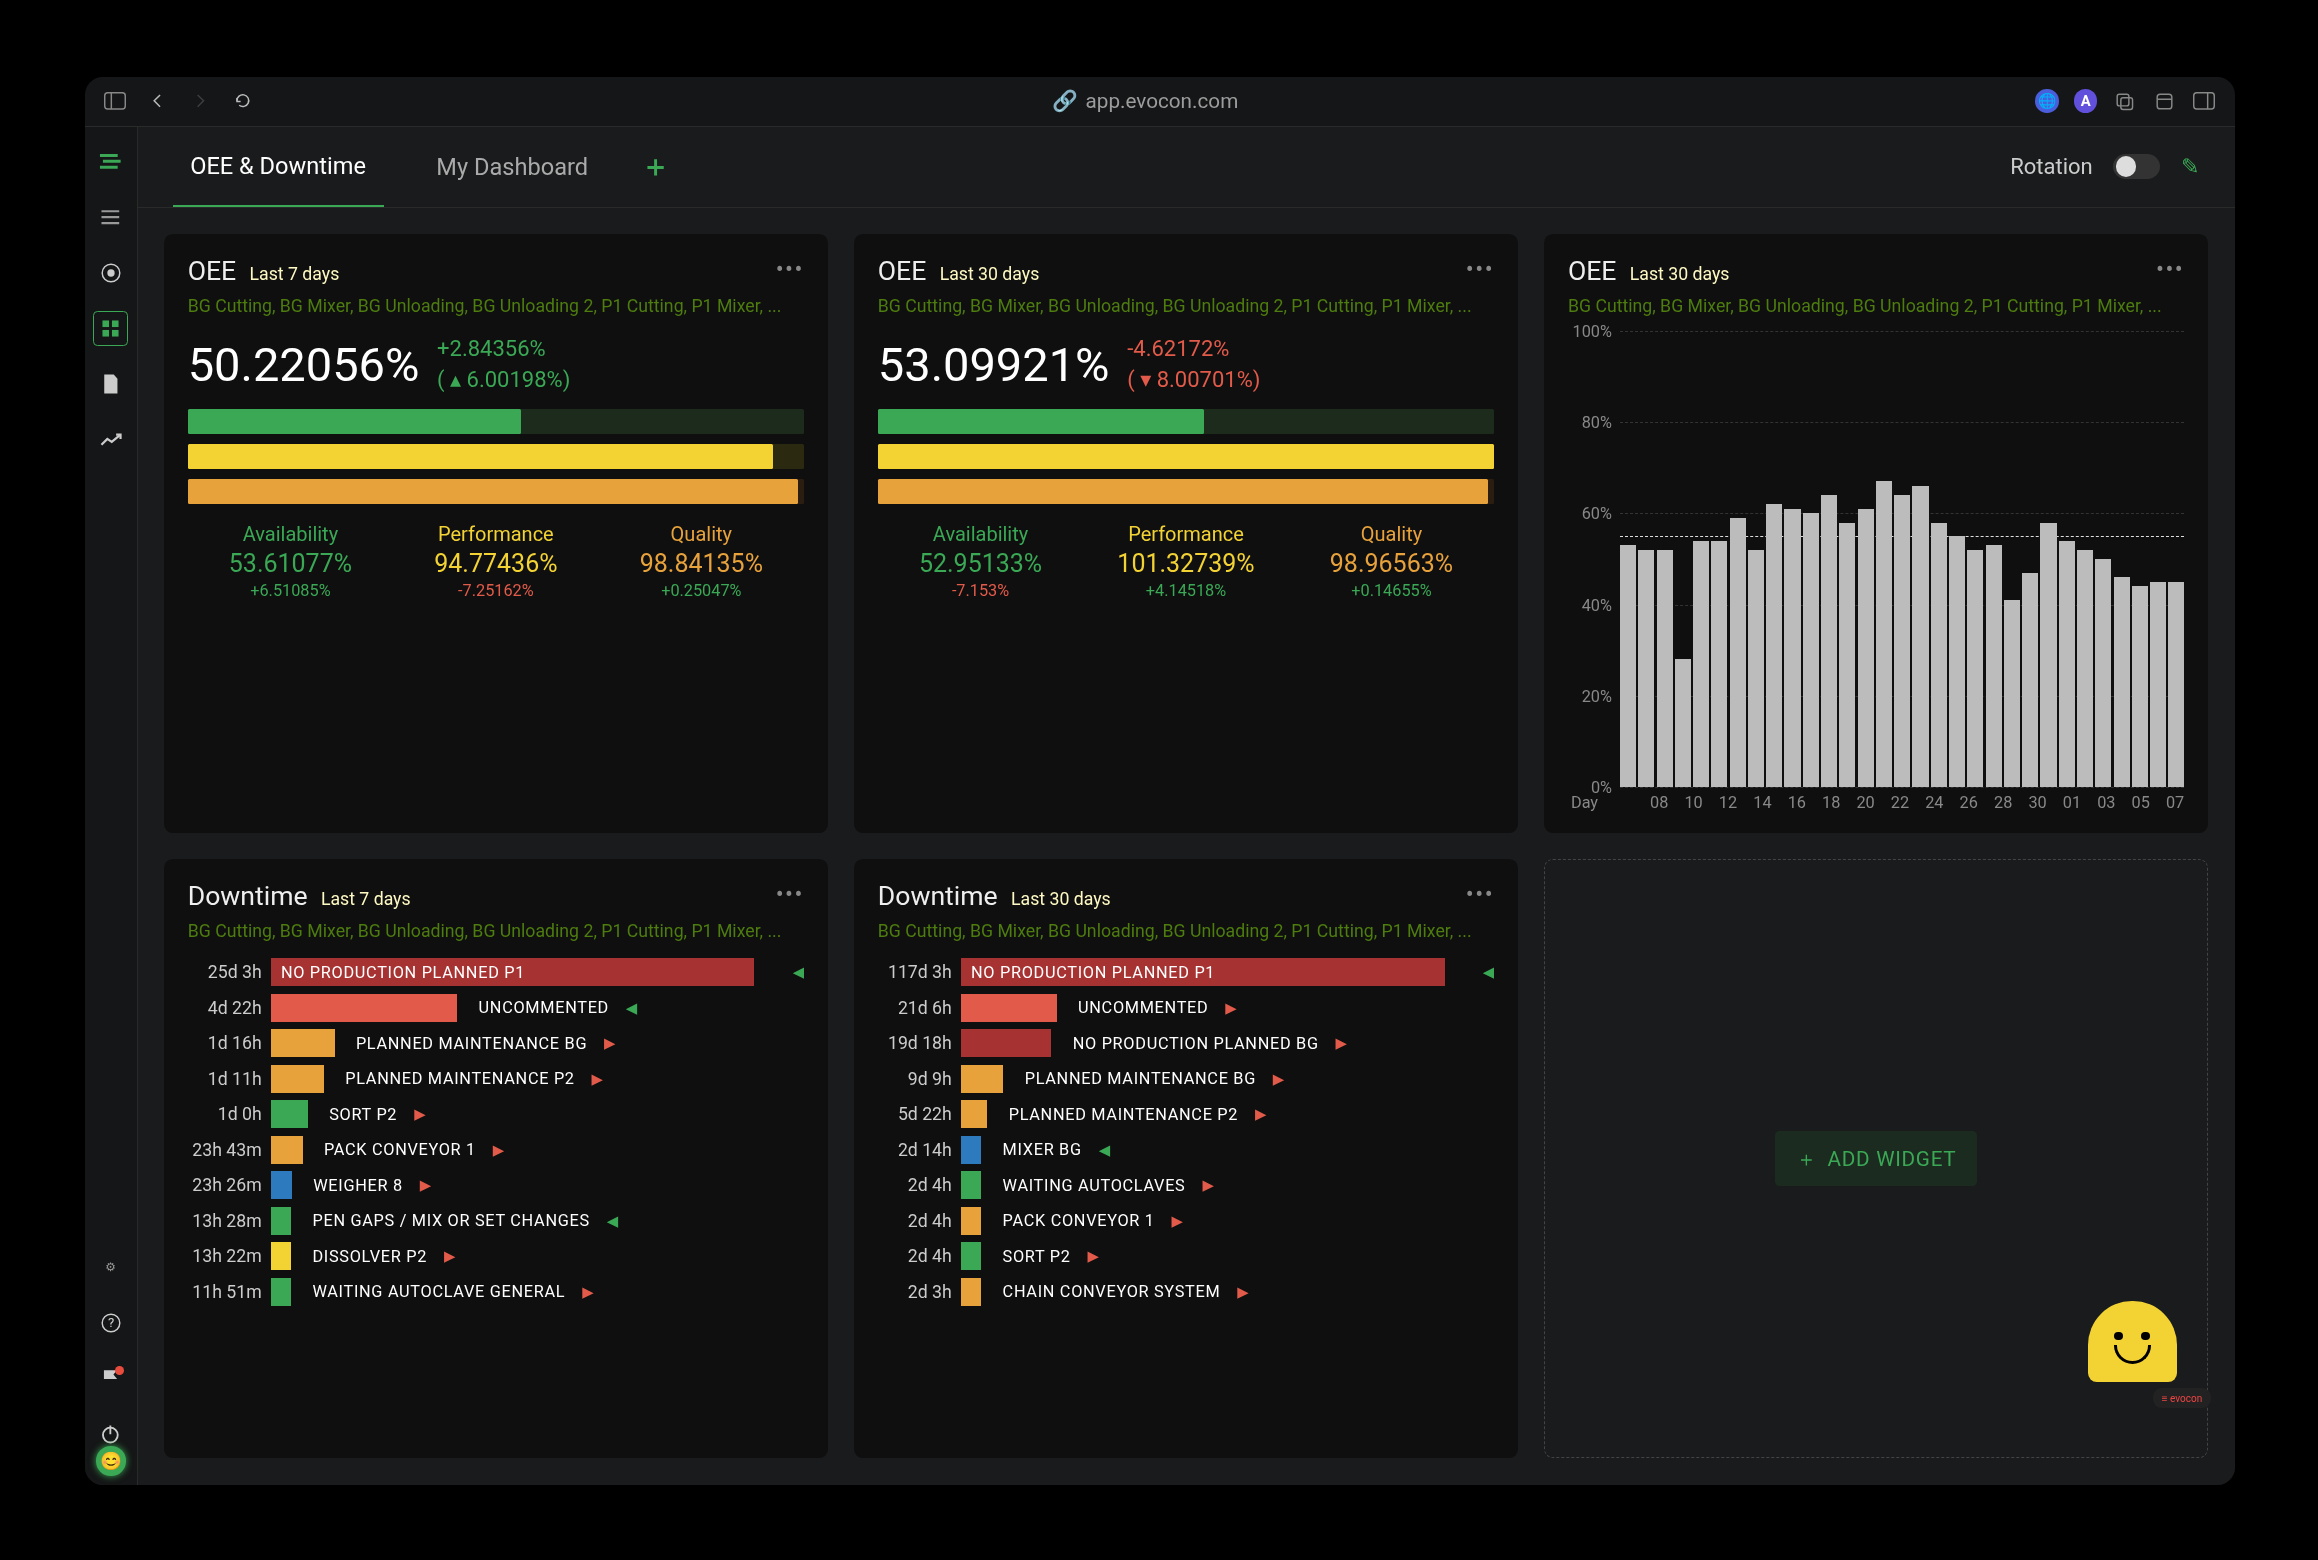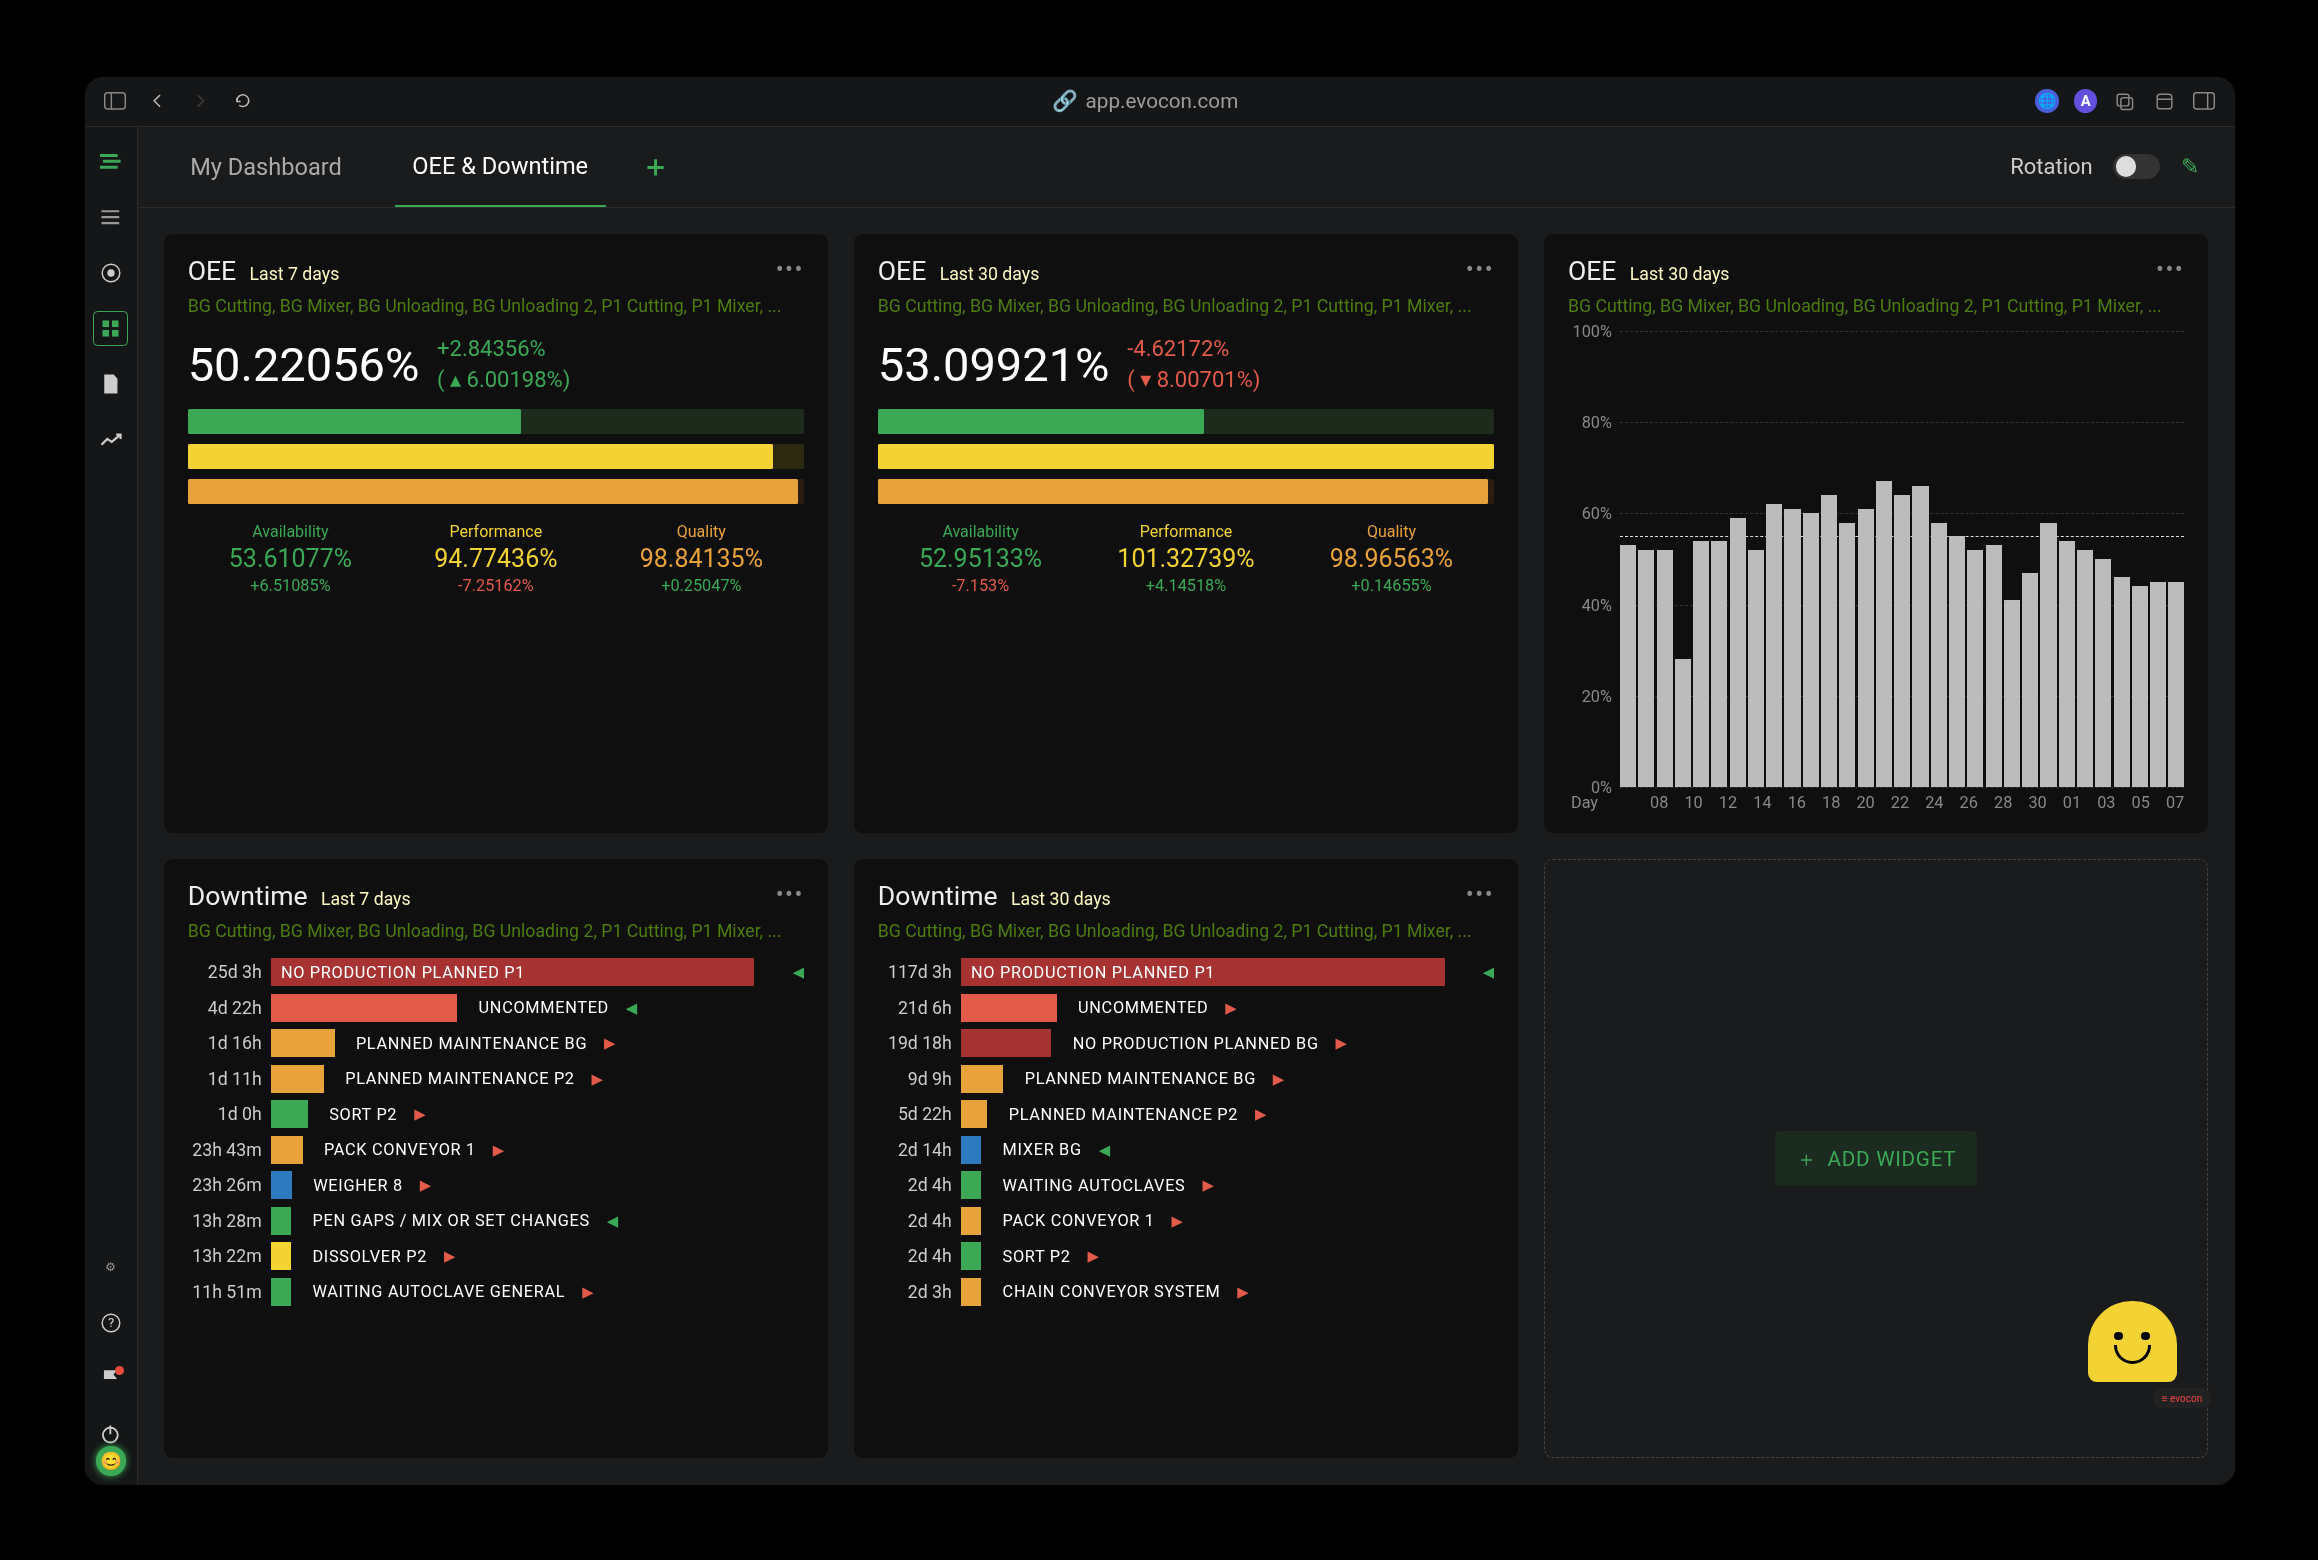--- a/index.html
+++ b/index.html
@@ -63,21 +63,21 @@
 .oee-main { display: flex; align-items: center; gap: 17.7px; margin-top: 17.7px; }
 .oee-value { font-size: 47px; color: #fff; font-weight: 400; }
 .oee-delta { font-size: 22px; line-height: 1.4; }
 .oee-delta.green { color: #3aa855; }
 .oee-delta.red { color: #e25b4a; }
 .bars { margin-top: 13.3px; display: flex; flex-direction: column; gap: 10.3px; }
 .bar-track { height: 25px; background: #1c2b1c; border-radius: 1.5px; position: relative; }
 .bar-fill { height: 100%; border-radius: 1.5px; }
 .metrics-row { display: flex; margin-top: 17.7px; }
 .metric { flex: 1; text-align: center; }
-.metric-label { font-size: 16px; }
+.metric-label { font-size: 20px; }
 .metric-value { font-size: 25px; margin-top: 3px; }
 .metric-delta { font-size: 16.3px; margin-top: 3px; }
 .c-green { color: #3aa855; }
 .c-yellow { color: #f3d334; }
 .c-orange { color: #e8a23c; }
 .c-red { color: #e25b4a; }
 .chart-wrap { flex: 1; display: flex; flex-direction: column; margin-top: 14.8px; position: relative; }
 .chart-grid { flex: 1; position: relative; margin-left: 52px; }
 .y-label { position: absolute; left: -52px; width: 44px; text-align: right; font-size: 16.3px; color: #888; transform: translateY(-50%); }
 .y-line { position: absolute; left: 0; right: 0; border-top: 0.7px dashed #333; }
@@ -224,22 +224,22 @@
             <svg width="20.7" height="20.7" viewBox="0 0 28 28">
               <circle cx="14" cy="15" r="10" fill="none" stroke="#ccc" stroke-width="2.5"></circle>
               <line x1="14" y1="2" x2="14" y2="14" stroke="#ccc" stroke-width="2.5"></line>
             </svg>
           </div>
       </div>
     </div>
 
     <div class="main">
       <div class="tab-bar">
+        <div class="tab active">OEE &amp; Downtime</div>
         <div class="tab">My Dashboard</div>
-        <div class="tab active">OEE &amp; Downtime</div>
         <div class="add-tab">＋</div>
         <div class="tab-right">
           <span class="rotation-label">Rotation</span>
           <div class="toggle">
               <div class="knob"></div>
             </div>
           <div class="pencil">✎</div>
         </div>
       </div>
 

